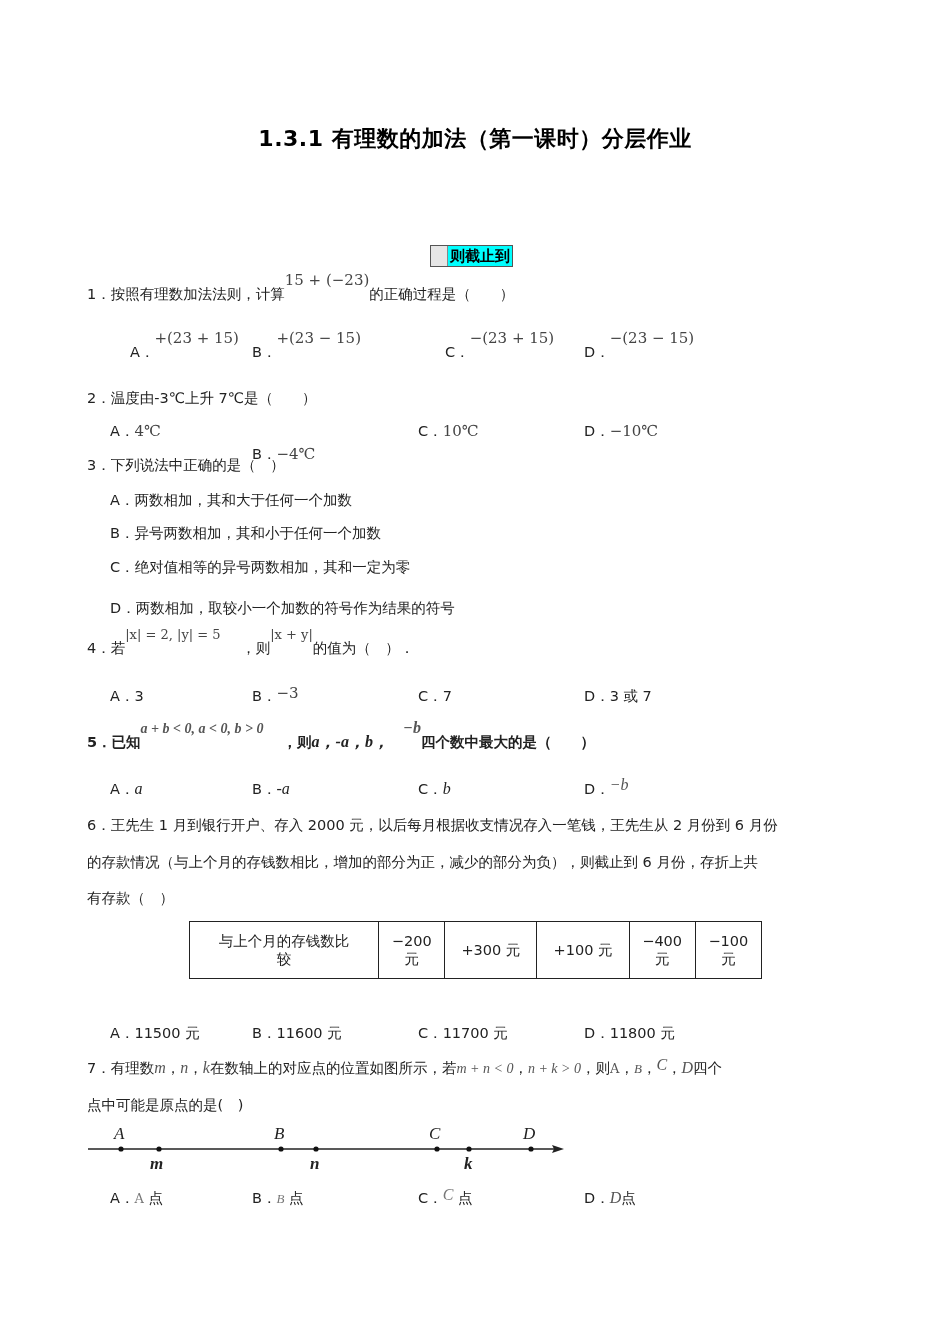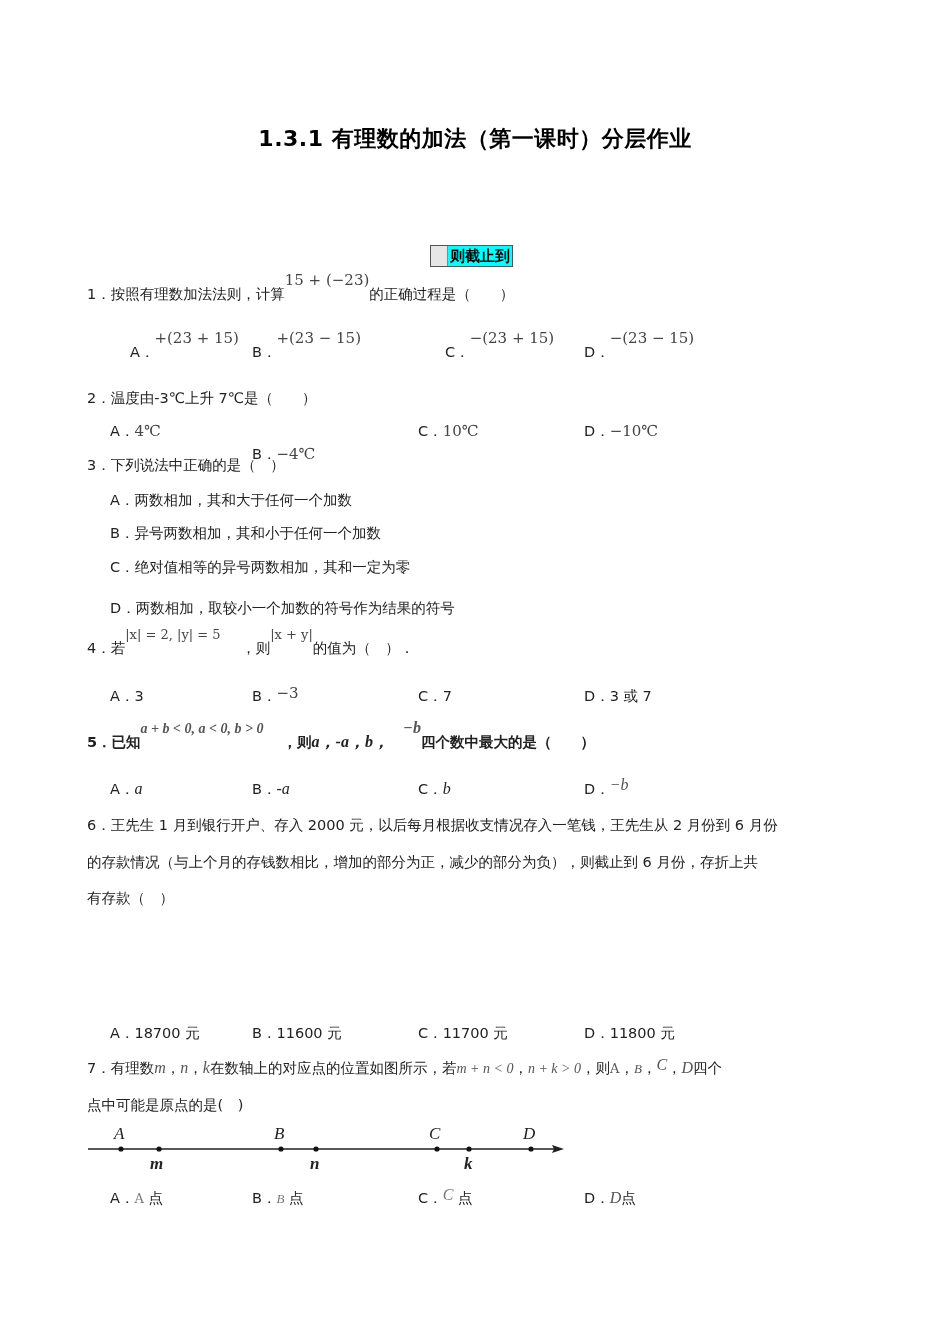--- a/index.html
+++ b/index.html
@@ -72,24 +72,48 @@
 <div class="abs opt" style="left:584px; top:779px;"><span>D．</span><span class="math-i" style="color:#555; position:relative; top:-4px;">−b</span></div>
 
 <div class="abs line" style="left:87px; top:814px;">
   <span>6．</span><span>王先生 1 月到银行开户、存入 2000 元，以后每月根据收支情况存入一笔钱，王先生从 2 月份到 6 月份</span>
 </div>
 <div class="abs line" style="left:87px; top:851px;">的存款情况（与上个月的存钱数相比，增加的部分为正，减少的部分为负），则截止到 6 月份，存折上共</div>
 <div class="abs line" style="left:87px; top:887px;">有存款（　）</div>
 
 <table class="abs data">
   <tbody>
+  <tr class="r2">
+    <td>
+          <div>与上个月的存钱数比</div>
+          <div>较</div>
+        </td>
+    <td>
+          <div>−200</div>
+          <div>元</div>
+        </td>
+    <td>
+          <div>+300 元</div>
+        </td>
+    <td>
+          <div>+100 元</div>
+        </td>
+    <td>
+          <div>−400</div>
+          <div>元</div>
+        </td>
+    <td>
+          <div>−100</div>
+          <div>元</div>
+        </td>
+  </tr>
 </tbody>
   </table>
 
-<div class="abs opt" style="left:110px; top:1023px;"><span>A．</span><span>18700 元</span></div>
+<div class="abs opt" style="left:110px; top:1023px;"><span>A．</span><span>11500 元</span></div>
 <div class="abs opt" style="left:252px; top:1023px;"><span>B．</span><span>11600 元</span></div>
 <div class="abs opt" style="left:418px; top:1023px;"><span>C．</span><span>11700 元</span></div>
 <div class="abs opt" style="left:584px; top:1023px;"><span>D．</span><span>11800 元</span></div>
 
 <div class="abs line" style="left:87px; top:1057px;">
   <span>7．</span><span>有理数</span><span class="math-i" style="color:#555;">m</span><span>，</span><span class="math-i" style="color:#555;">n</span><span>，</span><span class="math-i" style="color:#555;">k</span><span>在数轴上的对应点的位置如图所示，若</span><span class="math-i" style="color:#555; font-size:14px;">m + n &lt; 0</span><span>，</span><span class="math-i" style="color:#555; font-size:14px;">n + k &gt; 0</span><span>，则</span><span class="math" style="color:#555; font-size:13px;">A</span><span>，</span><span class="math-i" style="color:#555; font-size:13px;">B</span><span>，</span><span class="math-i" style="color:#555; position:relative; top:-3px;">C</span><span>，</span><span class="math-i" style="color:#555;">D</span><span>四个</span>
 </div>
 <div class="abs line" style="left:87px; top:1094px;">点中可能是原点的是(　)</div>
 
 <div class="abs" style="left:86px; top:1124px; width:480px; height:56px;">

